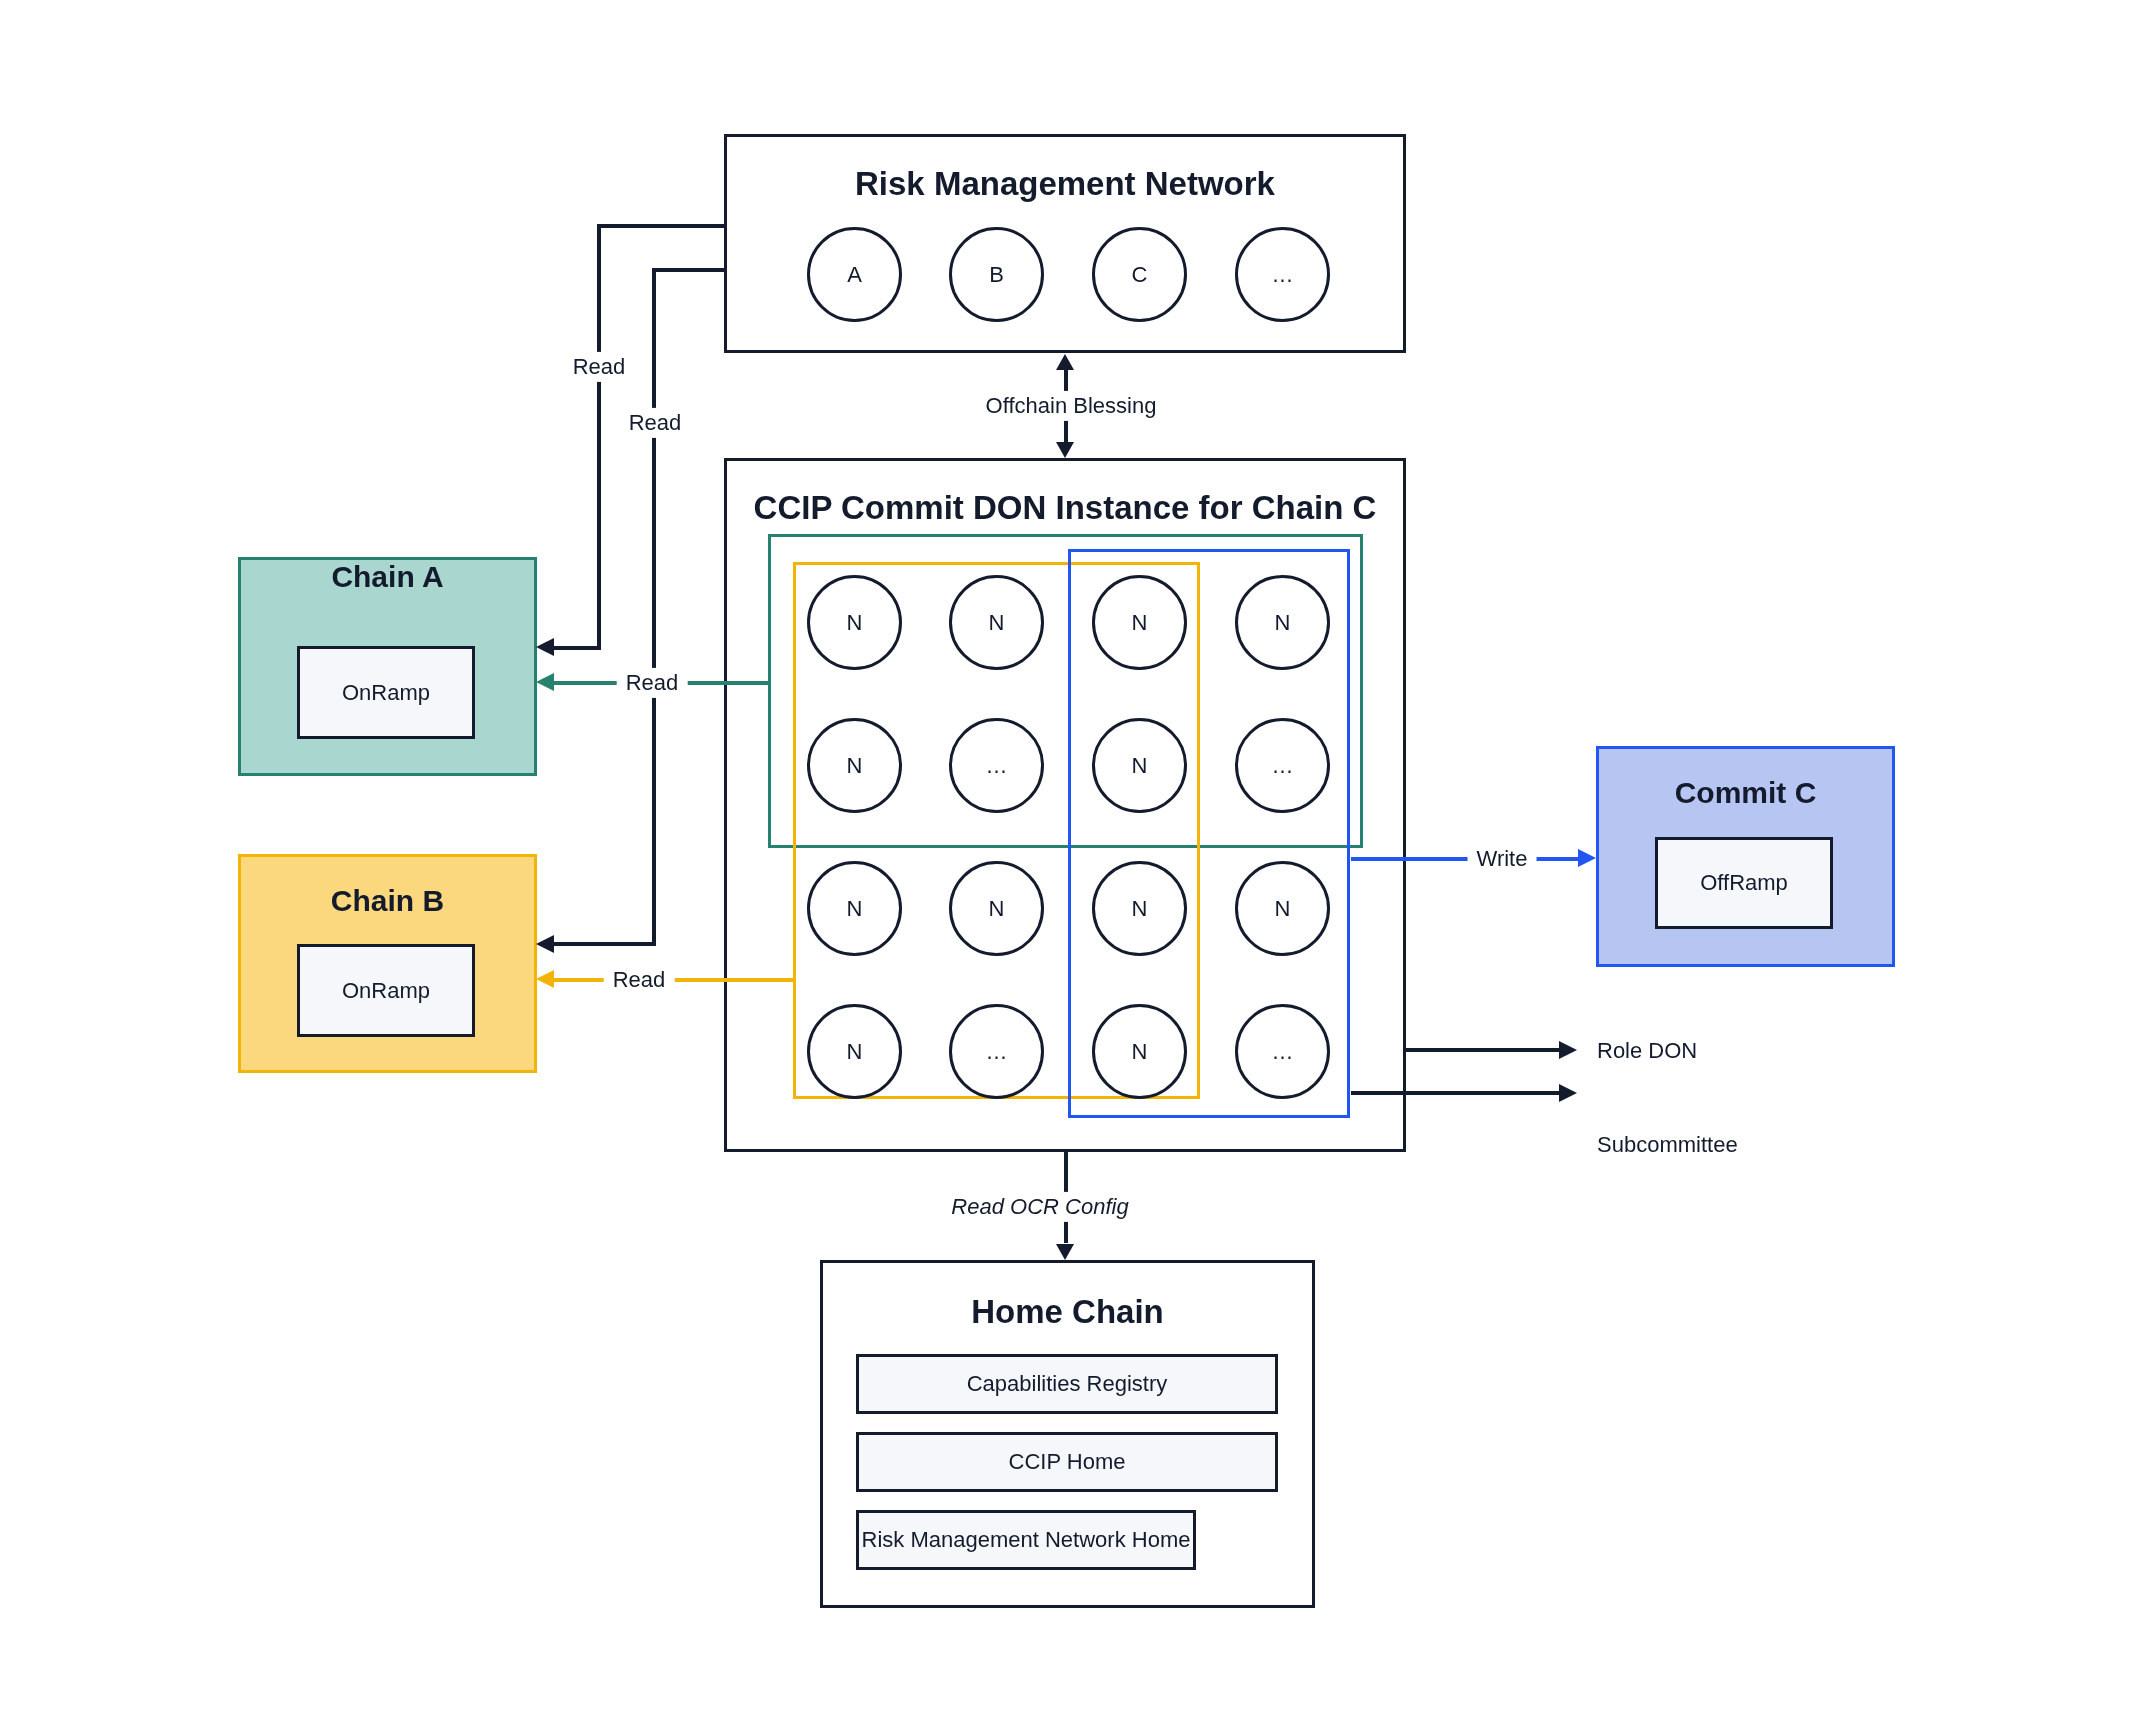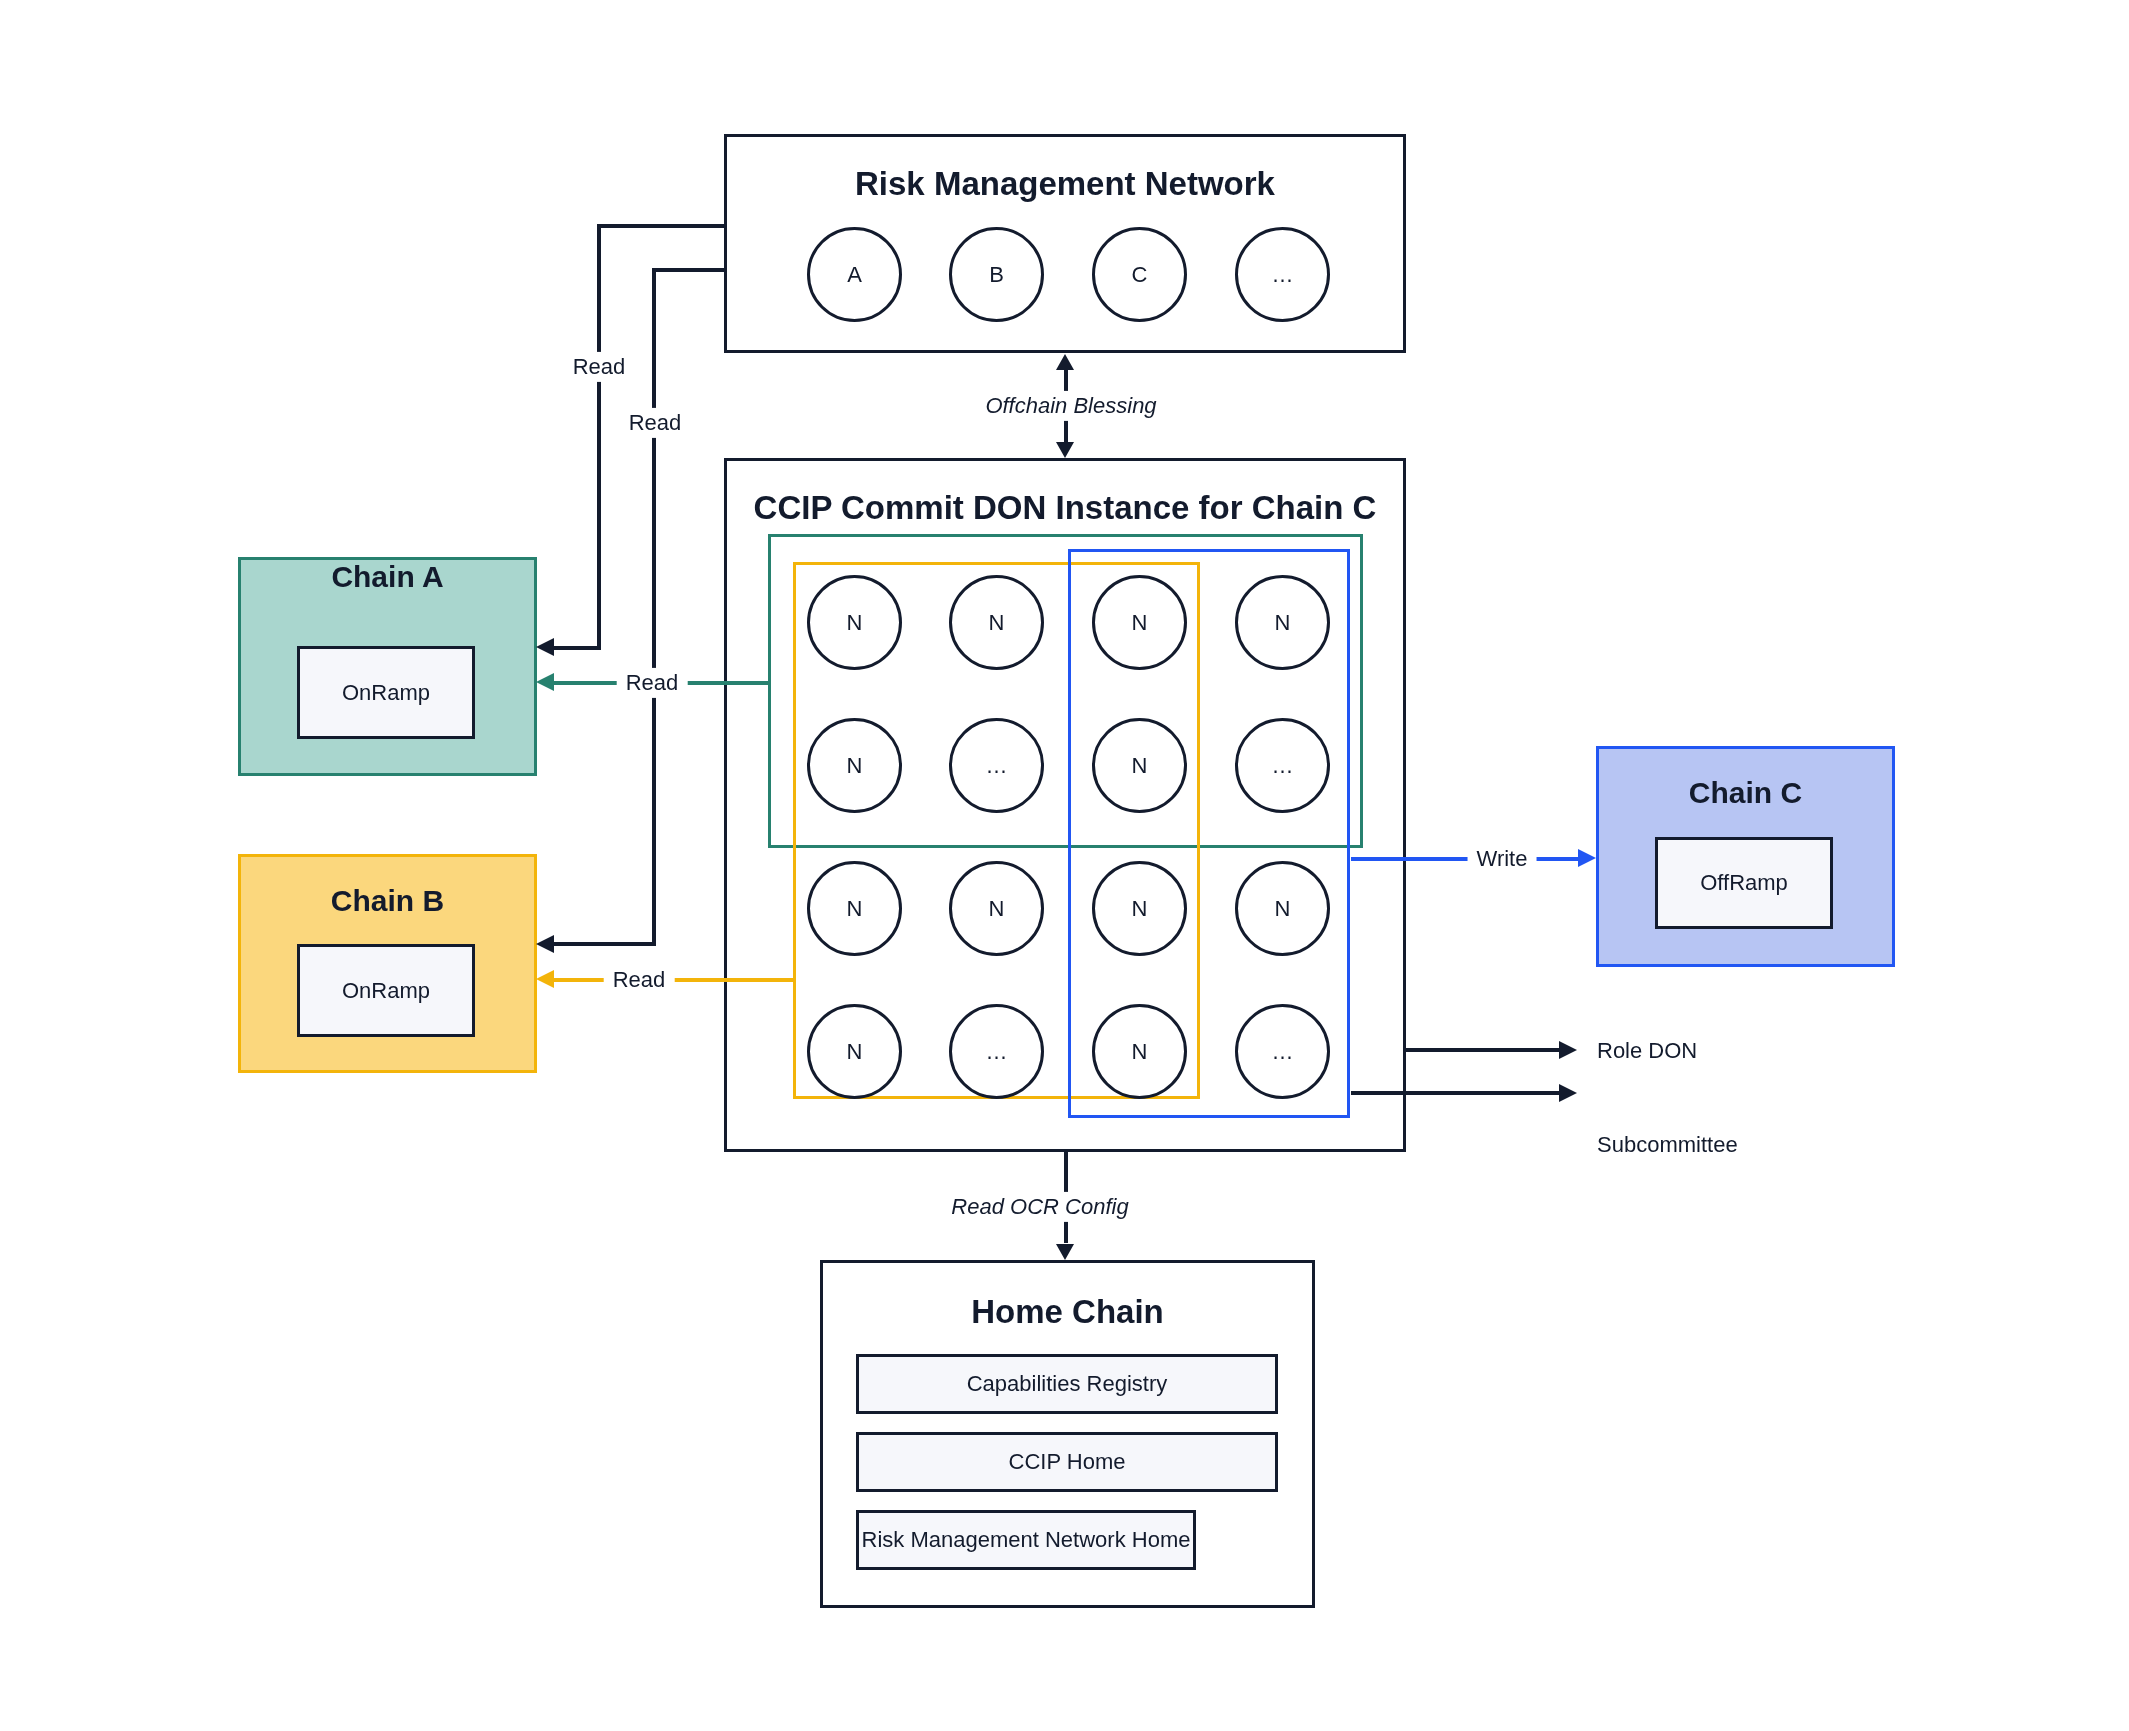--- a/index.html
+++ b/index.html
@@ -120,21 +120,21 @@
   </div>
 
   <div class="chain" style="left:238px;top:854px;width:299px;height:219px;background:var(--yellow-fill);border:3.7px solid var(--yellow);">
     <div class="chain-title" style="margin-top:27px;">Chain B</div>
   </div>
   <div class="panel" style="left:297px;top:944px;width:178px;height:93px;">
     <span>OnRamp</span>
   </div>
 
   <div class="chain" style="left:1596px;top:746px;width:299px;height:221px;background:var(--blue-fill);border:3.7px solid var(--blue);">
-    <div class="chain-title" style="margin-top:27px;">Chain C</div>
+    <div class="chain-title" style="margin-top:27px;">Commit C</div>
   </div>
   <div class="panel" style="left:1655px;top:837px;width:178px;height:92px;">
     <span>OffRamp</span>
   </div>
 
   <div class="box" style="left:820px;top:1260px;width:495px;height:348px;">
     <div class="box-title" style="margin-top:30px;">Home Chain</div>
   </div>
   <div class="panel" style="left:856px;top:1354px;width:422px;height:60px;">
     <span>Capabilities Registry</span>
@@ -176,19 +176,19 @@
   <div class="arr" style="left:1056px;top:442px;border-left:9.7px solid transparent;border-right:9.7px solid transparent;border-top:16.3px solid var(--ink);"></div>
 
   <div class="vline" style="left:1064px;top:1152px;width:3.7px;height:91px;background:var(--ink);"></div>
   <div class="arr" style="left:1056px;top:1244px;border-left:9.7px solid transparent;border-right:9.7px solid transparent;border-top:16.3px solid var(--ink);"></div>
 
   <div class="edge-label" style="left:599px;top:367px;">Read</div>
   <div class="edge-label" style="left:655px;top:423px;">Read</div>
   <div class="edge-label" style="left:652px;top:683px;">Read</div>
   <div class="edge-label" style="left:639px;top:980px;">Read</div>
   <div class="edge-label" style="left:1502px;top:859px;">Write</div>
-  <div class="edge-label" style="left:1071px;top:406px;font-style:italic;">Offchain Blessing</div>
+  <div class="edge-label" style="left:1071px;top:406px;">Offchain Blessing</div>
   <div class="edge-label" style="left:1040px;top:1207px;font-style:italic;">Read OCR Config</div>
   <div class="side-label" style="left:1597px;top:1051px;">Role DON</div>
   <div class="side-label" style="left:1597px;top:1145px;">Subcommittee</div>
 
 </div>
 
 
 </body></html>

